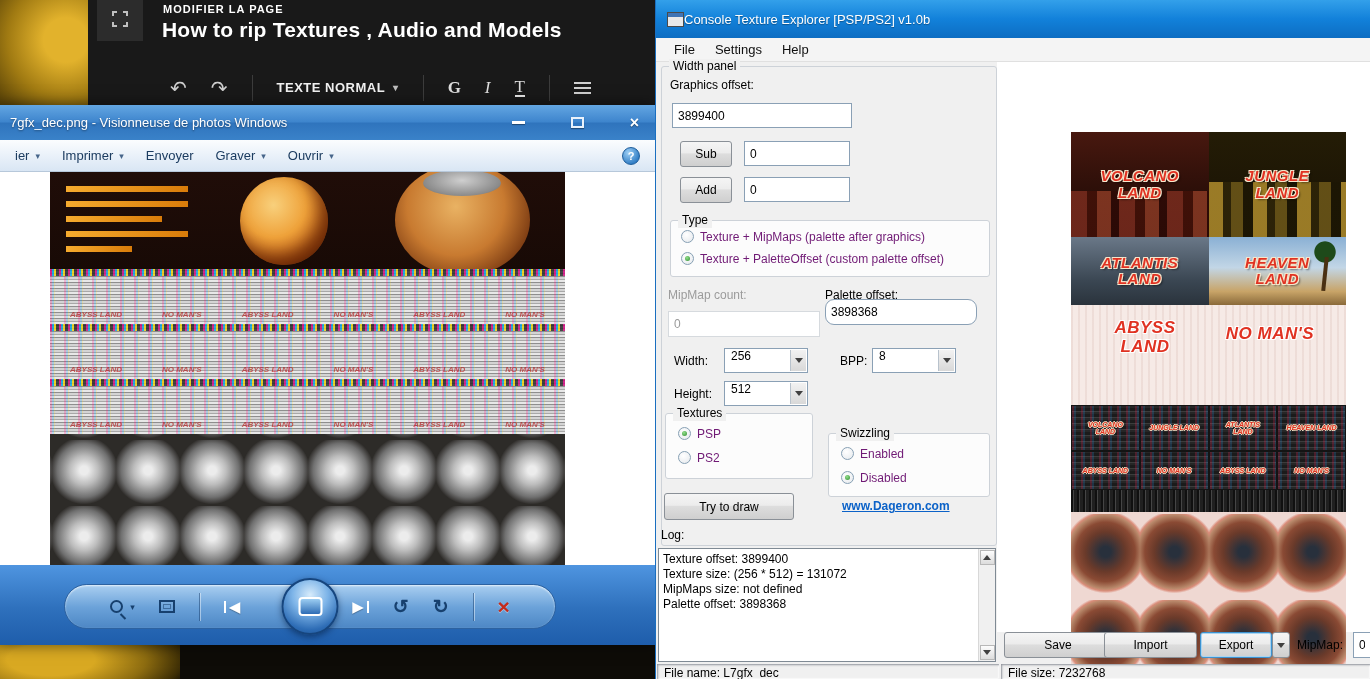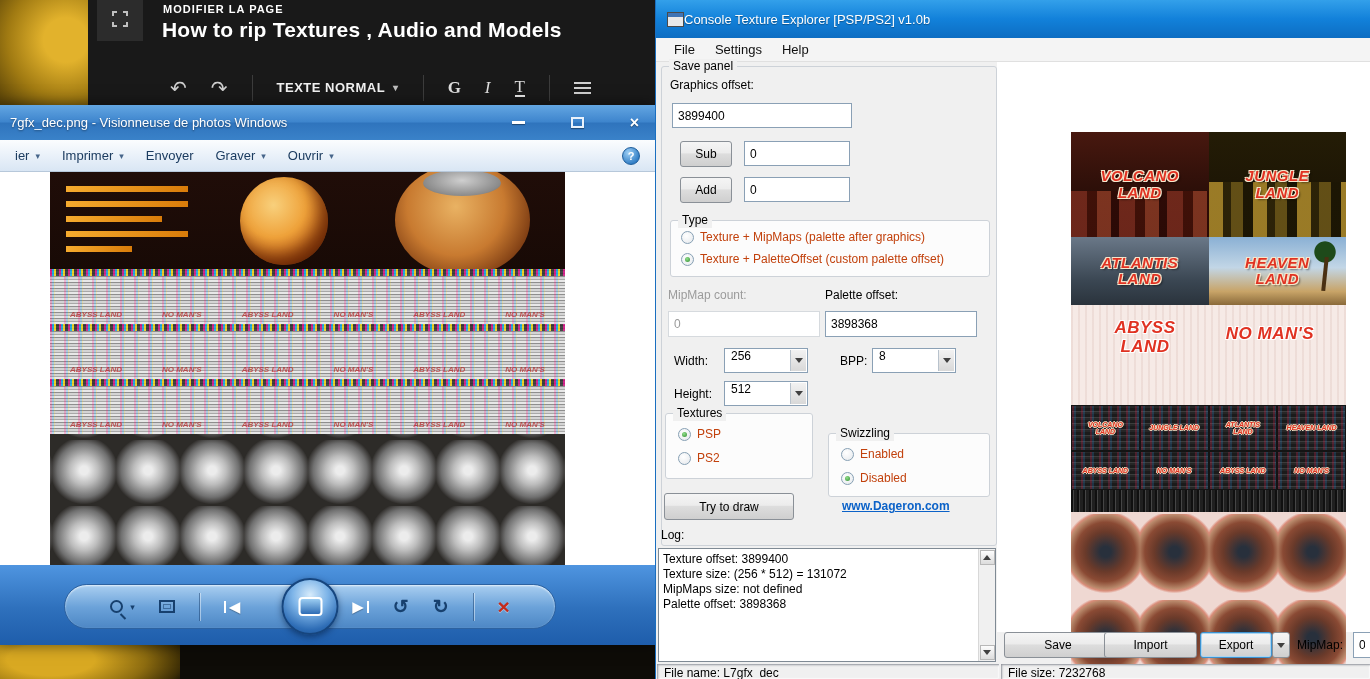--- a/index.html
+++ b/index.html
@@ -109,21 +109,21 @@
   .gb{position:absolute;border:1px solid #cdd2d8;border-radius:3px}
   .gb-label{position:absolute;top:-8px;left:7px;background:#f0f0f0;padding:0 4px;font-size:12px;line-height:15px;color:#000;white-space:nowrap}
   .gb.light{background:#fcfcfc}
   .lbl{position:absolute;font-size:12px;color:#000;white-space:nowrap}
   .lbl.dim{color:#9b9b9b}
   .field{position:absolute;background:#fff;border:1px solid #8aa0b5;font-size:12px;padding:0 5px;font-family:"Liberation Sans",sans-serif;color:#000}
   .field.dis{border-color:#d6dade;color:#9a9a9a}
   .btn{position:absolute;background:linear-gradient(180deg,#f5f5f5 0%,#ececec 45%,#dddddd 50%,#cfcfcf 100%);
     border:1px solid #8a9097;border-radius:3px;font-size:12px;color:#000;display:flex;align-items:center;justify-content:center;cursor:default}
   .btn.default{border-color:#3c92d0;box-shadow:inset 0 0 0 1px #a9d4f0}
-  .radio-row{position:absolute;display:flex;align-items:flex-end;gap:6px;font-size:12px;color:#c2410c;white-space:nowrap}
+  .radio-row{position:absolute;display:flex;align-items:flex-start;gap:6px;font-size:12px;color:#701a75;white-space:nowrap}
   .radio{width:13px;height:13px;border-radius:50%;border:1px solid #87a0b4;background:radial-gradient(circle at 40% 35%,#fff,#e4e8ec);position:relative;flex:none}
   .radio.sel::after{content:"";position:absolute;inset:3px;border-radius:50%;background:radial-gradient(circle at 40% 35%,#92e08c,#2f8a2f)}
   .dd{position:absolute;background:#fff;border:1px solid #8aa0b5;font-size:12px;display:flex;align-items:flex-start;padding-left:6px;color:#000}
   .dd-btn{position:absolute;right:1px;top:1px;bottom:1px;width:16px;border-left:1px solid #b8c2cc;
     background:linear-gradient(180deg,#f2f2f2,#d8d8d8);display:flex;align-items:center;justify-content:center}
   .tri-down{width:0;height:0;border-left:4px solid transparent;border-right:4px solid transparent;border-top:5px solid #404040}
   .tri-up{width:0;height:0;border-left:4px solid transparent;border-right:4px solid transparent;border-bottom:5px solid #404040}
   .link{position:absolute;font-size:12px;font-weight:bold;color:#0b62c8;text-decoration:underline;cursor:pointer}
 
   .log-box{position:absolute;left:2px;top:548px;width:338px;height:114px;background:#fff;border:1px solid #7f8a94}
@@ -383,21 +383,21 @@
             </div>
           <div class="mini">
               <div class="toon">NO MAN'S</div>
             </div>
         </div>
         <div class="pr-row5"></div>
         <div class="pr-row6"></div>
       </div>
 
       <div class="gb" style="left:5px;top:4px;width:336px;height:480px">
-        <span class="gb-label">Save panel</span>
+        <span class="gb-label">Width panel</span>
 
         <div class="lbl" style="left:8px;top:11px">Graphics offset:</div>
         <input class="field" style="left: 10px; top: 36px; width: 180px; height: 25px;" readonly="" value="3899400">
 
         <div class="btn" style="left:18px;top:74px;width:52px;height:26px">Sub</div>
         <input class="field" style="left: 82px; top: 74px; width: 106px; height: 25px;" readonly="" value="0">
         <div class="btn" style="left:18px;top:110px;width:52px;height:26px">Add</div>
         <input class="field" style="left: 82px; top: 110px; width: 106px; height: 25px;" readonly="" value="0">
 
         <div class="gb light" style="left:8px;top:153px;width:320px;height:57px">
@@ -408,21 +408,21 @@
           </div>
           <div class="radio-row" style="left:10px;top:31px">
             <div class="radio sel"></div>
             <span>Texture + PaletteOffset (custom palette offset)</span>
           </div>
         </div>
 
         <div class="lbl dim" style="left:6px;top:221px">MipMap count:</div>
         <div class="lbl" style="left:163px;top:221px">Palette offset:</div>
         <input class="field dis" style="left: 6px; top: 244px; width: 152px; height: 26px;" readonly="" value="0">
-        <input class="field" style="left: 163px; top: 244px; width: 152px; height: 26px;" readonly="" value="3898368">
+        <input class="field" style="left: 163px; top: 232px; width: 152px; height: 26px; border-radius: 9px;" readonly="" value="3898368">
 
         <div class="lbl" style="left:12px;top:287px">Width:</div>
         <div class="dd" style="left:62px;top:281px;width:84px;height:25px">
           <span>256</span>
           <div class="dd-btn">
               <div class="tri-down"></div>
             </div>
         </div>
         <div class="lbl" style="left:178px;top:287px">BPP:</div>
         <div class="dd" style="left:210px;top:281px;width:84px;height:25px">

